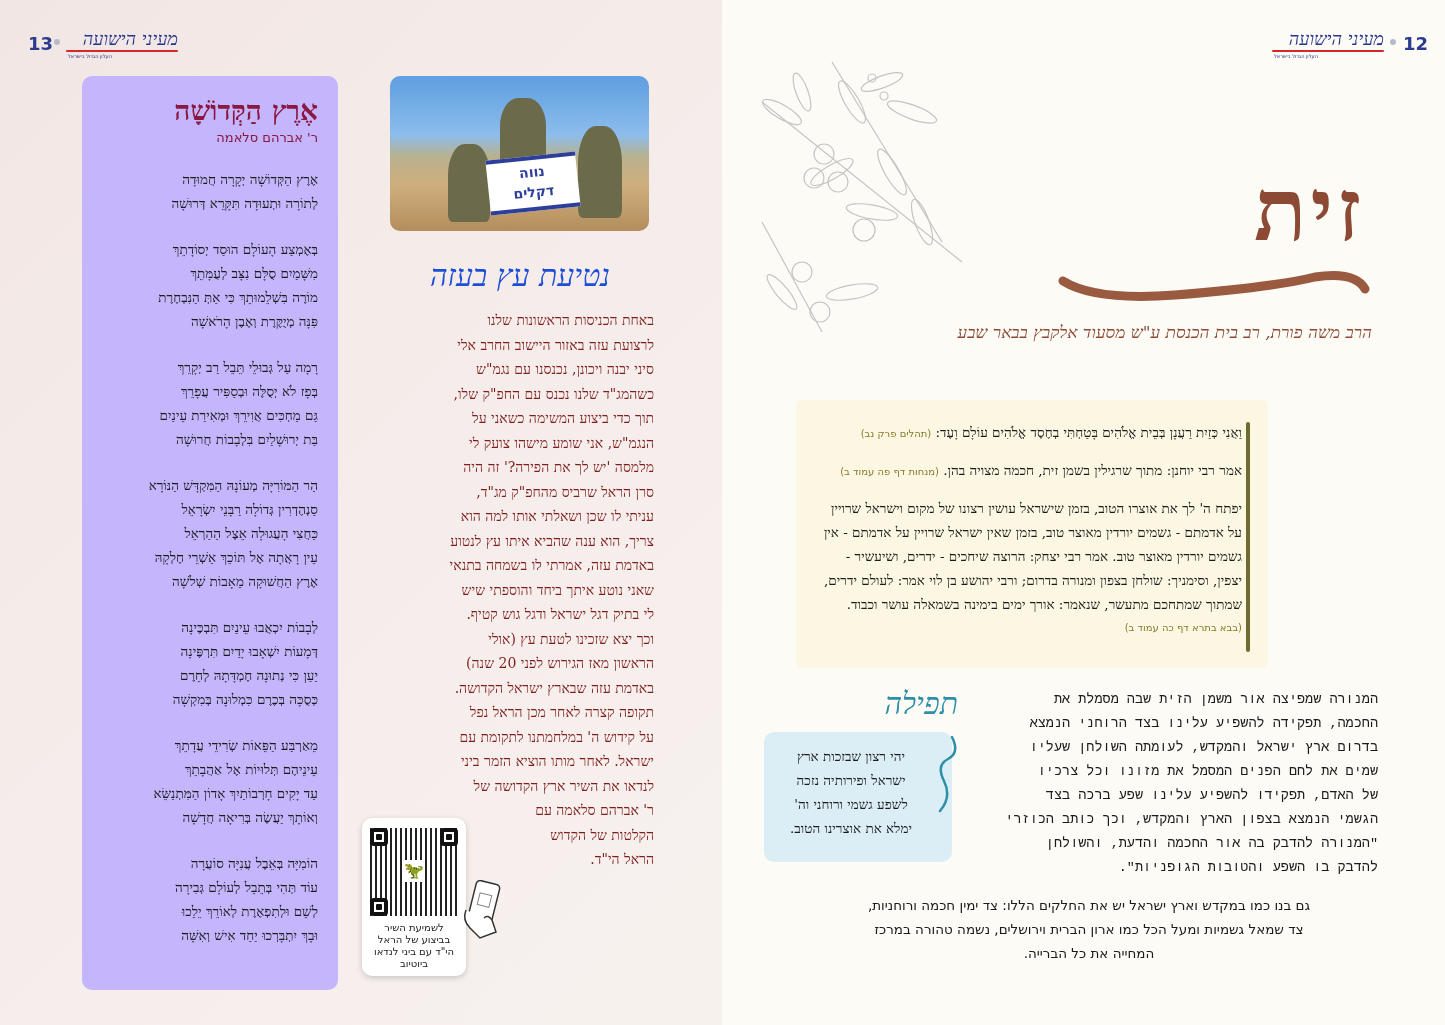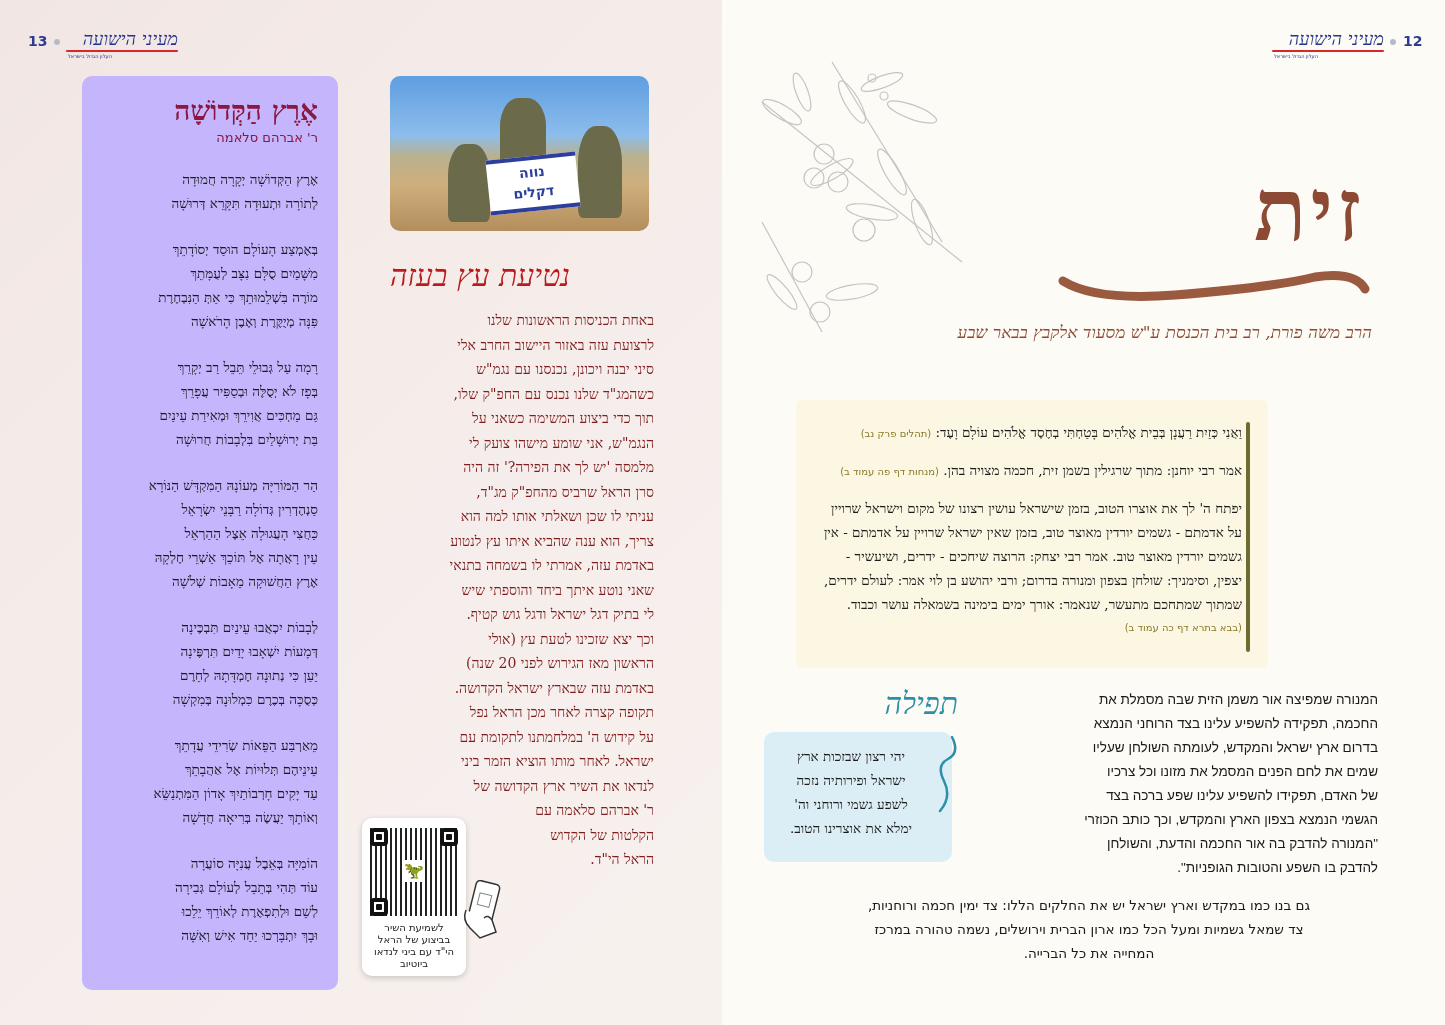--- a/index.html
+++ b/index.html
@@ -12,21 +12,21 @@
   }
   .page-left {
     position: absolute; left: 0; top: 0; width: 722px; height: 1025px;
     background: linear-gradient(135deg, #f1e6e4 0%, #f5ecea 40%, #f7f1ee 100%);
   }
   .page-right {
     position: absolute; left: 722px; top: 0; width: 723px; height: 1025px;
     background: #fdfbf6;
   }
   
-  .page-num { position: absolute; font-family: "DejaVu Sans", sans-serif; font-weight: bold; font-size: 14px; color: #2b3b8f; }
+  .page-num { position: absolute; font-family: "DejaVu Sans", sans-serif; font-weight: bold; font-size: 18px; color: #2b3b8f; }
   .logo { position: absolute; width: 112px; height: 40px; }
   .logo .logo-text { position: absolute; right: 0; top: 6px; font-family: "DejaVu Serif", serif; font-style: italic; font-size: 18px; color: #23338a; direction: rtl; white-space: nowrap; }
   .logo .logo-line { position: absolute; left: 0; right: 0; top: 28px; height: 2px; background: #d9262b; border-radius: 2px; }
   .logo .logo-sub { position: absolute; left: 2px; top: 31px; font-size: 5px; color: #23338a; font-family: "DejaVu Sans", sans-serif; direction: rtl; }
   .logo-dot { position: absolute; width: 6px; height: 6px; border-radius: 50%; background: #b6bac8; }
 
   
   .poem-card {
     position: absolute; left: 82px; top: 76px; width: 256px; height: 914px;
     background: #c4b5fd; border-radius: 10px; direction: rtl;
@@ -45,22 +45,22 @@
     background: linear-gradient(180deg, #5f9ee0 0%, #8cbdec 38%, #b9b18e 52%, #cfae7e 70%, #b38e5c 100%);
   }
   .photo .soldier { position: absolute; background: #6b6a4a; border-radius: 40% 40% 10% 10%; }
   .photo .flag {
     position: absolute; left: 98px; top: 80px; width: 90px; height: 55px;
     background: #ffffff; border-top: 4px solid #2d3f9b; border-bottom: 4px solid #2d3f9b;
     transform: rotate(-6deg); direction: rtl; text-align: center;
     font-family: "DejaVu Sans", sans-serif; font-weight: bold; color: #2d3f9b; font-size: 14px; line-height: 20px; padding-top: 2px;
   }
   .article-title {
-    position: absolute; left: 390px; top: 258px; width: 260px; direction: rtl; text-align: left;
-    font-family: "DejaVu Serif", serif; font-style: italic; font-size: 30px; color: #b91c1c;
+    position: absolute; left: 390px; top: 258px; width: 260px; direction: rtl; text-align: center;
+    font-family: "DejaVu Serif", serif; font-style: italic; font-size: 30px; color: #1d4ed8;
   }
   .article-body {
     position: absolute; left: 398px; top: 308px; width: 256px; direction: rtl; text-align: right;
     font-family: "DejaVu Serif", serif; font-size: 14px; line-height: 24.5px; color: #7f1d1d;
   }
   .article-body .line { display: block; white-space: nowrap; }
   .qr-card {
     position: absolute; left: 362px; top: 818px; width: 104px; height: 158px;
     background: #ffffff; border-radius: 10px; box-shadow: 0 2px 6px rgba(0,0,0,0.18);
     padding: 10px 8px 0 8px;
@@ -106,21 +106,21 @@
   .prayer-box {
     position: absolute; left: 764px; top: 732px; width: 188px; height: 130px;
     background: #dceef5; border-radius: 10px; direction: rtl; text-align: center;
     padding: 12px 28px 0 14px;
     font-family: "DejaVu Serif", serif; font-size: 13.5px; line-height: 24px; color: #1b1b1b;
   }
   .prayer-swirl { position: absolute; left: 930px; top: 735px; width: 36px; height: 80px; }
 
   .main-body {
     position: absolute; left: 990px; top: 688px; width: 388px; direction: rtl; text-align: right;
-    font-family: Liberation Sans, sans-serif; font-size: 13.5px; line-height: 24px; color: #1b1b1b;
+    font-family: Liberation Mono, monospace; font-size: 13.5px; line-height: 24px; color: #1b1b1b;
   }
   .main-body .line { display: block; white-space: nowrap; }
   .closing-body {
     position: absolute; left: 800px; top: 893px; width: 578px; direction: rtl; text-align: center;
     font-family: "DejaVu Sans", sans-serif; font-size: 13.5px; line-height: 24px; color: #1b1b1b;
   }
   .closing-body .line { display: block; white-space: nowrap; }
 </style>
 </head>
 <body>

